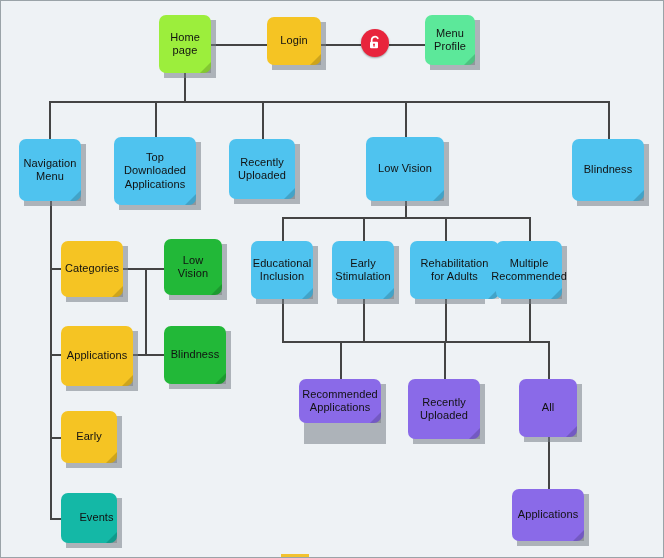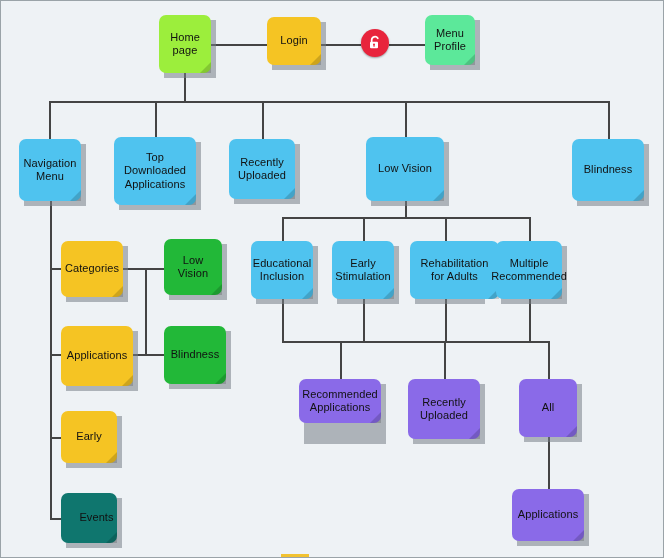--- a/index.html
+++ b/index.html
@@ -194,21 +194,21 @@
       <div class="node" style="left: 163px; top: 325px; width: 62px; height: 58px; background: rgb(34, 184, 56); z-index: 3;">
         <span class="lbl">Blindness</span>
         <span class="fold"></span>
       </div>
       <div class="shadow" style="left: 65px; top: 415px; width: 56px; height: 52px;"></div>
       <div class="node" style="left: 60px; top: 410px; width: 56px; height: 52px; background: rgb(245, 196, 35); z-index: 3;">
         <span class="lbl">Early</span>
         <span class="fold"></span>
       </div>
       <div class="shadow" style="left: 65px; top: 497px; width: 56px; height: 50px;"></div>
-      <div class="node" style="left: 60px; top: 492px; width: 56px; height: 50px; background: #0f766e; z-index: 3; padding-left: 18px;">
+      <div class="node" style="left: 60px; top: 492px; width: 56px; height: 50px; background: #14b8a6; z-index: 3; padding-left: 18px;">
         <span class="lbl">Events</span>
         <span class="fold"></span>
       </div>
       <div class="shadow" style="left: 255px; top: 245px; width: 62px; height: 58px;"></div>
       <div class="node" style="left: 250px; top: 240px; width: 62px; height: 58px; background: rgb(79, 195, 239); z-index: 3;">
         <span class="lbl">Educational
 Inclusion</span>
         <span class="fold"></span>
       </div>
       <div class="shadow" style="left: 336px; top: 245px; width: 62px; height: 58px;"></div>

